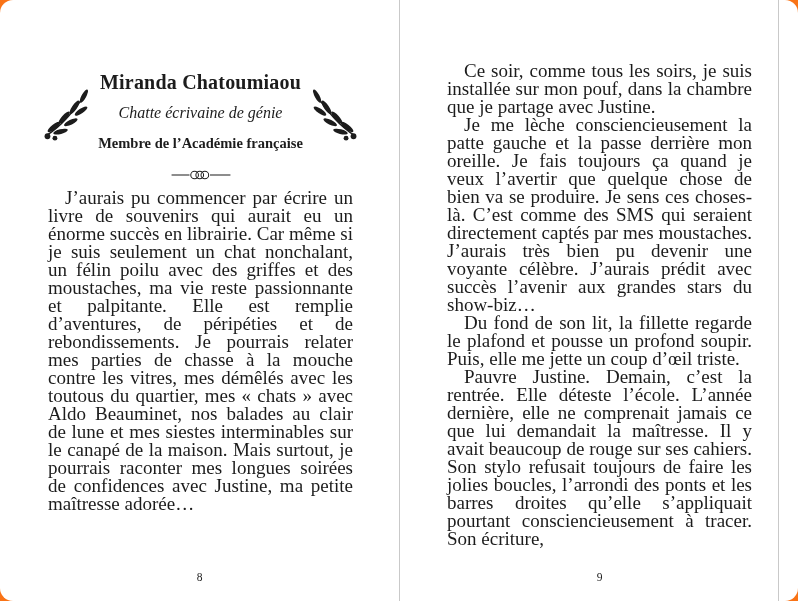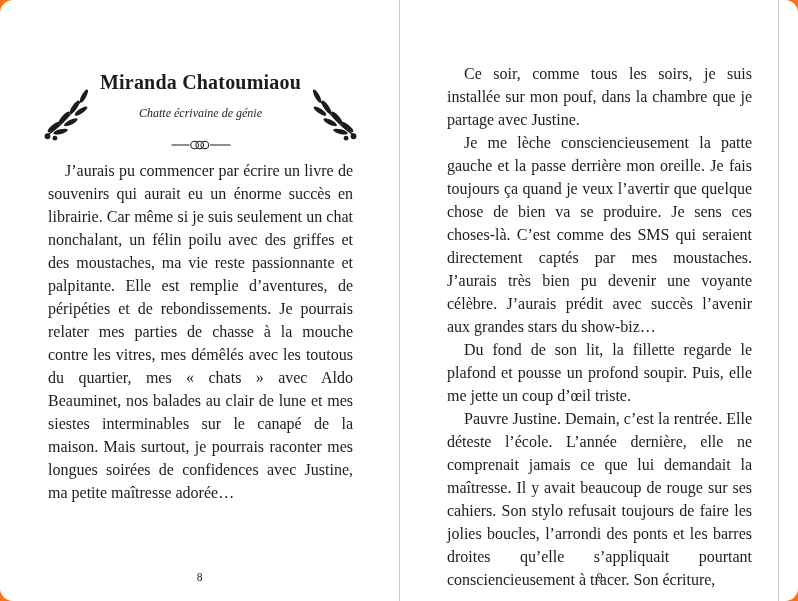--- a/index.html
+++ b/index.html
@@ -12,35 +12,35 @@
   .stage { position: relative; width: 798px; height: 601px; background: #f97316; overflow: hidden; }
   .book { position: absolute; inset: 0; background: #ffffff; border-radius: 13px; overflow: hidden; }
   .page { position: absolute; top: 0; height: 601px; box-sizing: border-box; overflow: hidden; }
   .page-left  { left: 0;   width: 399px; padding: 0 46px 0 48px; }
   .page-right { left: 400px; width: 378px; padding: 62px 26px 0 47px; }
   .spine     { position: absolute; left: 399px; top: 0; bottom: 0; width: 1px; background: #c9c9c9; }
   .edge-line { position: absolute; left: 778px; top: 0; bottom: 0; width: 1px; background: #c9c9c9; }
 
   .chapter-header { position: relative; margin-top: 70px; text-align: center; }
   .chapter-title { margin: 0; font-size: 20px; line-height: 24px; font-weight: 700; letter-spacing: .2px; }
-  .chapter-subtitle { margin-top: 10px; font-size: 12px; line-height: 18px; font-style: italic; }
+  .chapter-subtitle { margin-top: 10px; font-size: 16px; line-height: 18px; font-style: italic; }
   .chapter-affiliation { margin-top: 12px; font-size: 14.5px; line-height: 18px; font-weight: 700; }
   .branch { position: absolute; top: 12px; width: 56px; height: 60px; display: inline-block; }
   .branch svg { width: 100%; height: 100%; display: block; }
   .branch-left  { left: -8px; }
   .branch-right { right: -8px; transform: scaleX(-1); }
   .flourish { margin-top: 15px; }
   .flourish svg { width: 64px; height: 16px; }
 
   .page-body { margin-top: 2px; }
   .page-right .page-body { margin-top: 0; }
   .page-body p {
     margin: 0;
-    font-size: 16px;
-    line-height: 23px;
+    font-size: 19px;
+    line-height: 18px;
     text-align: justify;
     text-indent: 17px;
     hyphens: auto; -webkit-hyphens: auto;
   }
   .folio { position: absolute; bottom: 18px; left: 0; right: 0; text-align: center; font-size: 11.5px; }
   .page-right .folio { left: 47px; right: 26px; }
 </style>
 </head>
 <body>
 
@@ -76,20 +76,21 @@
               <ellipse cx="37" cy="27" rx="8.5" ry="2.7" transform="rotate(-56 37 27)"></ellipse>
               <ellipse cx="44" cy="31" rx="8" ry="2.6" transform="rotate(-34 44 31)"></ellipse>
               <ellipse cx="47" cy="15" rx="8" ry="2.5" transform="rotate(-62 47 15)"></ellipse>
               <circle cx="8" cy="58" r="3.1"></circle>
               <circle cx="16" cy="60" r="2.6"></circle>
             </g>
           </svg>
         </span>
         <h1 class="chapter-title">Miranda Chatoumiaou</h1>
         <div class="chapter-subtitle">Chatte écrivaine de génie</div>
+        <div class="chapter-affiliation">Membre de l’Académie française</div>
         <div class="flourish">
           <svg viewBox="0 0 100 22" aria-hidden="true">
             <g stroke="#1c1c1c" fill="none" stroke-width="1.6">
               <line x1="4" y1="11" x2="32" y2="11"></line>
               <circle cx="40" cy="11" r="6"></circle>
               <circle cx="48" cy="11" r="6"></circle>
               <circle cx="56" cy="11" r="6"></circle>
               <line x1="64" y1="11" x2="96" y2="11"></line>
             </g>
           </svg>

